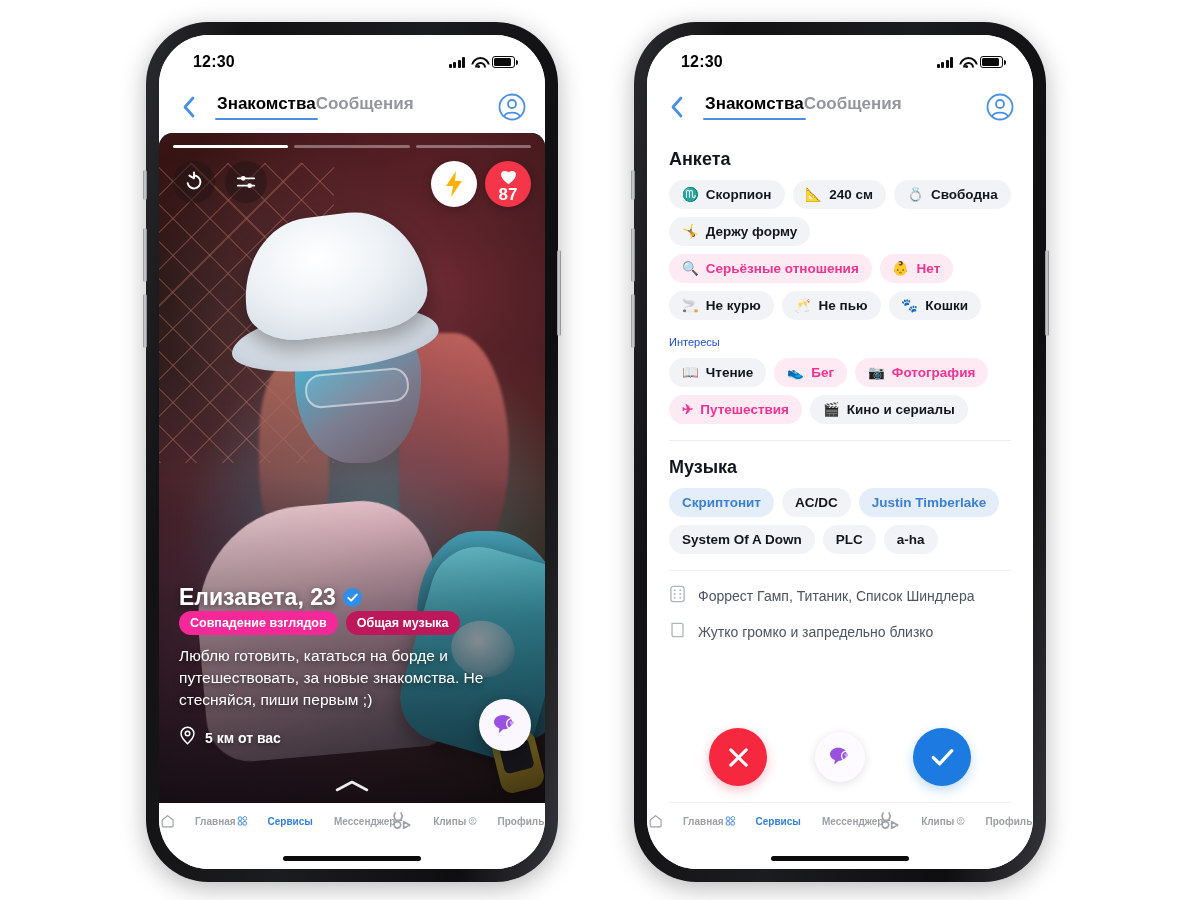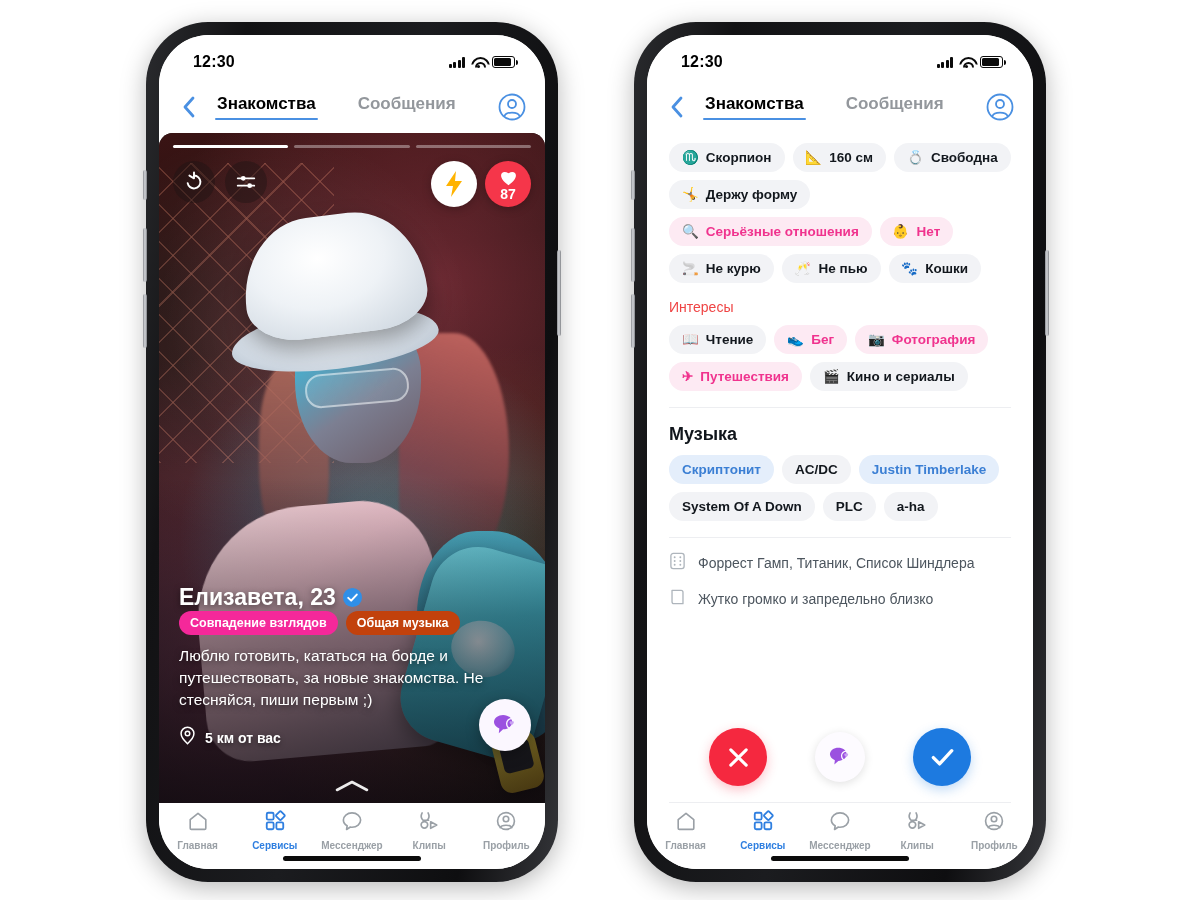--- a/index.html
+++ b/index.html
@@ -88,21 +88,21 @@
   .batt::after { content:""; position:absolute; right:-3.5px; top:3px; width:2px; height:5px; background:#0b0b0b; border-radius:0 2px 2px 0;}
   .batt i { position:absolute; left:1.2px; top:1.2px; bottom:1.2px; width: 17px; background:#0b0b0b; border-radius:1.5px;}
 
   
   .topnav {
     position: relative; z-index: 30;
     height: 52px; display: flex; align-items: center;
     background: #fff; padding: 0 18px 0 14px;
   }
   .back-icon { width: 30px; display:flex; align-items:center; justify-content:center; cursor:pointer;}
-  .tabs { flex: 1; display: flex; align-items: center; gap: 42px; padding-left: 14px; }
+  .tabs { flex: 1; display: flex; align-items: center; padding-left: 14px; }
   .tab { font-size: 17px; font-weight: 700; color: #93979c; position: relative; padding-bottom: 6px; cursor: pointer; }
   .tab.active { color: #000; }
   .tab.active::after {
     content: ""; position: absolute; left: -2px; right: -2px; bottom: 0;
     height: 2.5px; background: #4a90e2; border-radius: 2px;
   }
   .avatar-icon { width: 30px; height: 30px; }
 
   
   .card {
@@ -226,60 +226,60 @@
   .bolt-round {
     width: 46px; height: 46px; border-radius: 50%; background: #fff;
     display:flex; align-items:center; justify-content:center; cursor:pointer;
     box-shadow: 0 2px 10px rgba(0,0,0,.25);
   }
   .heart-round {
     width: 46px; height: 46px; border-radius: 50%; background: #f5364a;
     display:flex; flex-direction: column; align-items:center; justify-content:center;
     cursor:pointer; box-shadow: 0 2px 10px rgba(0,0,0,.25); padding-top:2px;
   }
-  .heart-count { font-size: 14px; font-weight: 700; color: #fff; line-height: 1; margin-top: 1px; }
+  .heart-count { font-size: 17px; font-weight: 700; color: #fff; line-height: 1; margin-top: 1px; }
 
   
   .card-info { position:absolute; left: 20px; right: 16px; bottom: 58px; z-index: 6; }
   .name-row { display:flex; align-items:center; gap: 7px; }
   .name { font-size: 23px; font-weight: 700; color: #fff; text-shadow: 0 2px 6px rgba(0,0,0,.5); }
   .verified { width: 19px; height: 19px; }
   .badges { display:flex; gap: 8px; flex-wrap: wrap;}
   .badge { font-size: 12.5px; font-weight: 700; color:#fff; padding: 5px 11px; border-radius: 14px; }
   .badge.pink { background: #f5289a; }
-  .badge.blue { background: #c2410c; }
+  .badge.blue { background: #be185d; }
   .bio { margin-top: 10px; font-size: 15.5px; line-height: 1.42; color: #fff; font-weight: 500; text-shadow: 0 2px 6px rgba(0,0,0,.55); max-width: 318px;}
   .dist-row { display:flex; align-items:center; gap: 9px; margin-top: 15px; }
   .dist-text { font-size: 14px; color:#fff; font-weight: 600; text-shadow: 0 2px 5px rgba(0,0,0,.5);}
   .chat-fab {
     position:absolute; right: 14px; bottom: 56px; width: 52px; height: 52px;
     border-radius: 50%; background: #fbf7ff; z-index: 7;
     display:flex; align-items:center; justify-content:center;
     box-shadow: 0 4px 14px rgba(0,0,0,.3); cursor:pointer;
   }
   .chev-up { position:absolute; left: 50%; transform: translateX(-50%); bottom: 10px; z-index: 7; }
 
   
   .tabbar {
     position:absolute; left:0; right:0; bottom: 0; height: 66px;
     background:#fff; display:flex; align-items:flex-start; justify-content: space-around;
     padding-top: 7px; z-index: 20;
   }
-  .tabitem { display:flex; flex-direction:column; align-items:center; gap:8px; width: 76px; cursor:pointer;}
+  .tabitem { display:flex; flex-direction:row; align-items:center; gap:20px; width: 76px; cursor:pointer;}
   .tabitem .lbl { font-size: 10px; color:#9aa0a6; font-weight: 600; }
   .tabitem.active .lbl { color: #2f7fe0; }
   .home-ind {
     position:absolute; bottom: 8px; left: 50%; transform: translateX(-50%);
     width: 138px; height: 5px; border-radius: 3px; background: #0b0b0b; z-index: 25;
   }
 
   
   .detail { position:absolute; left:0; right:0; top: 98px; bottom: 62px; background:#fff; padding: 0 22px; overflow:hidden;}
   .sec-title { font-size: 18px; font-weight: 700; color:#11161c; margin-top: 16px; }
-  .sec-sub { font-size: 14px; color:#ef4444; margin-top: 16px; }
+  .sec-sub { font-size: 11px; color:#1d4ed8; margin-top: 16px; }
   .chips { display:flex; flex-wrap: wrap; gap: 8px; margin-top: 10px; }
   .chip {
     display:flex; align-items:center; gap: 7px;
     padding: 7px 13px; border-radius: 17px;
     font-size: 13.5px; font-weight: 700; color:#12171d;
     background: #f2f3f6; cursor:pointer; white-space: nowrap;
   }
   .chip.match { background: #fdeaf3; color: #f0338e; }
   .chip.blue  { background: #e4eefb; color: #3b7fd4; font-weight: 700; }
   .chip.plain { background: #f2f3f6; color:#12171d; }
@@ -531,28 +531,29 @@
         <div class="avatar-icon">
           <svg width="30" height="30" viewBox="0 0 30 30">
             <circle cx="15" cy="15" r="12.5" fill="none" stroke="#4a90e2" stroke-width="1.8"></circle>
             <circle cx="15" cy="12" r="4" fill="none" stroke="#4a90e2" stroke-width="1.8"></circle>
             <path d="M7.5 24 C9 19.5 21 19.5 22.5 24" fill="none" stroke="#4a90e2" stroke-width="1.8" stroke-linecap="round"></path>
           </svg>
         </div>
       </div>
 
       <div class="detail">
+        <div class="sec-title">Анкета</div>
         <div class="chips" id="profile-chips">
             <div class="chip plain">
               <span class="emo">♏</span>
               <span>Скорпион</span>
             </div>
             <div class="chip plain">
               <span class="emo">📐</span>
-              <span>160 см</span>
+              <span>240 см</span>
             </div>
             <div class="chip plain">
               <span class="emo">💍</span>
               <span>Свободна</span>
             </div>
             <div class="chip plain">
               <span class="emo">🤸</span>
               <span>Держу форму</span>
             </div>
             <div class="chip match">

